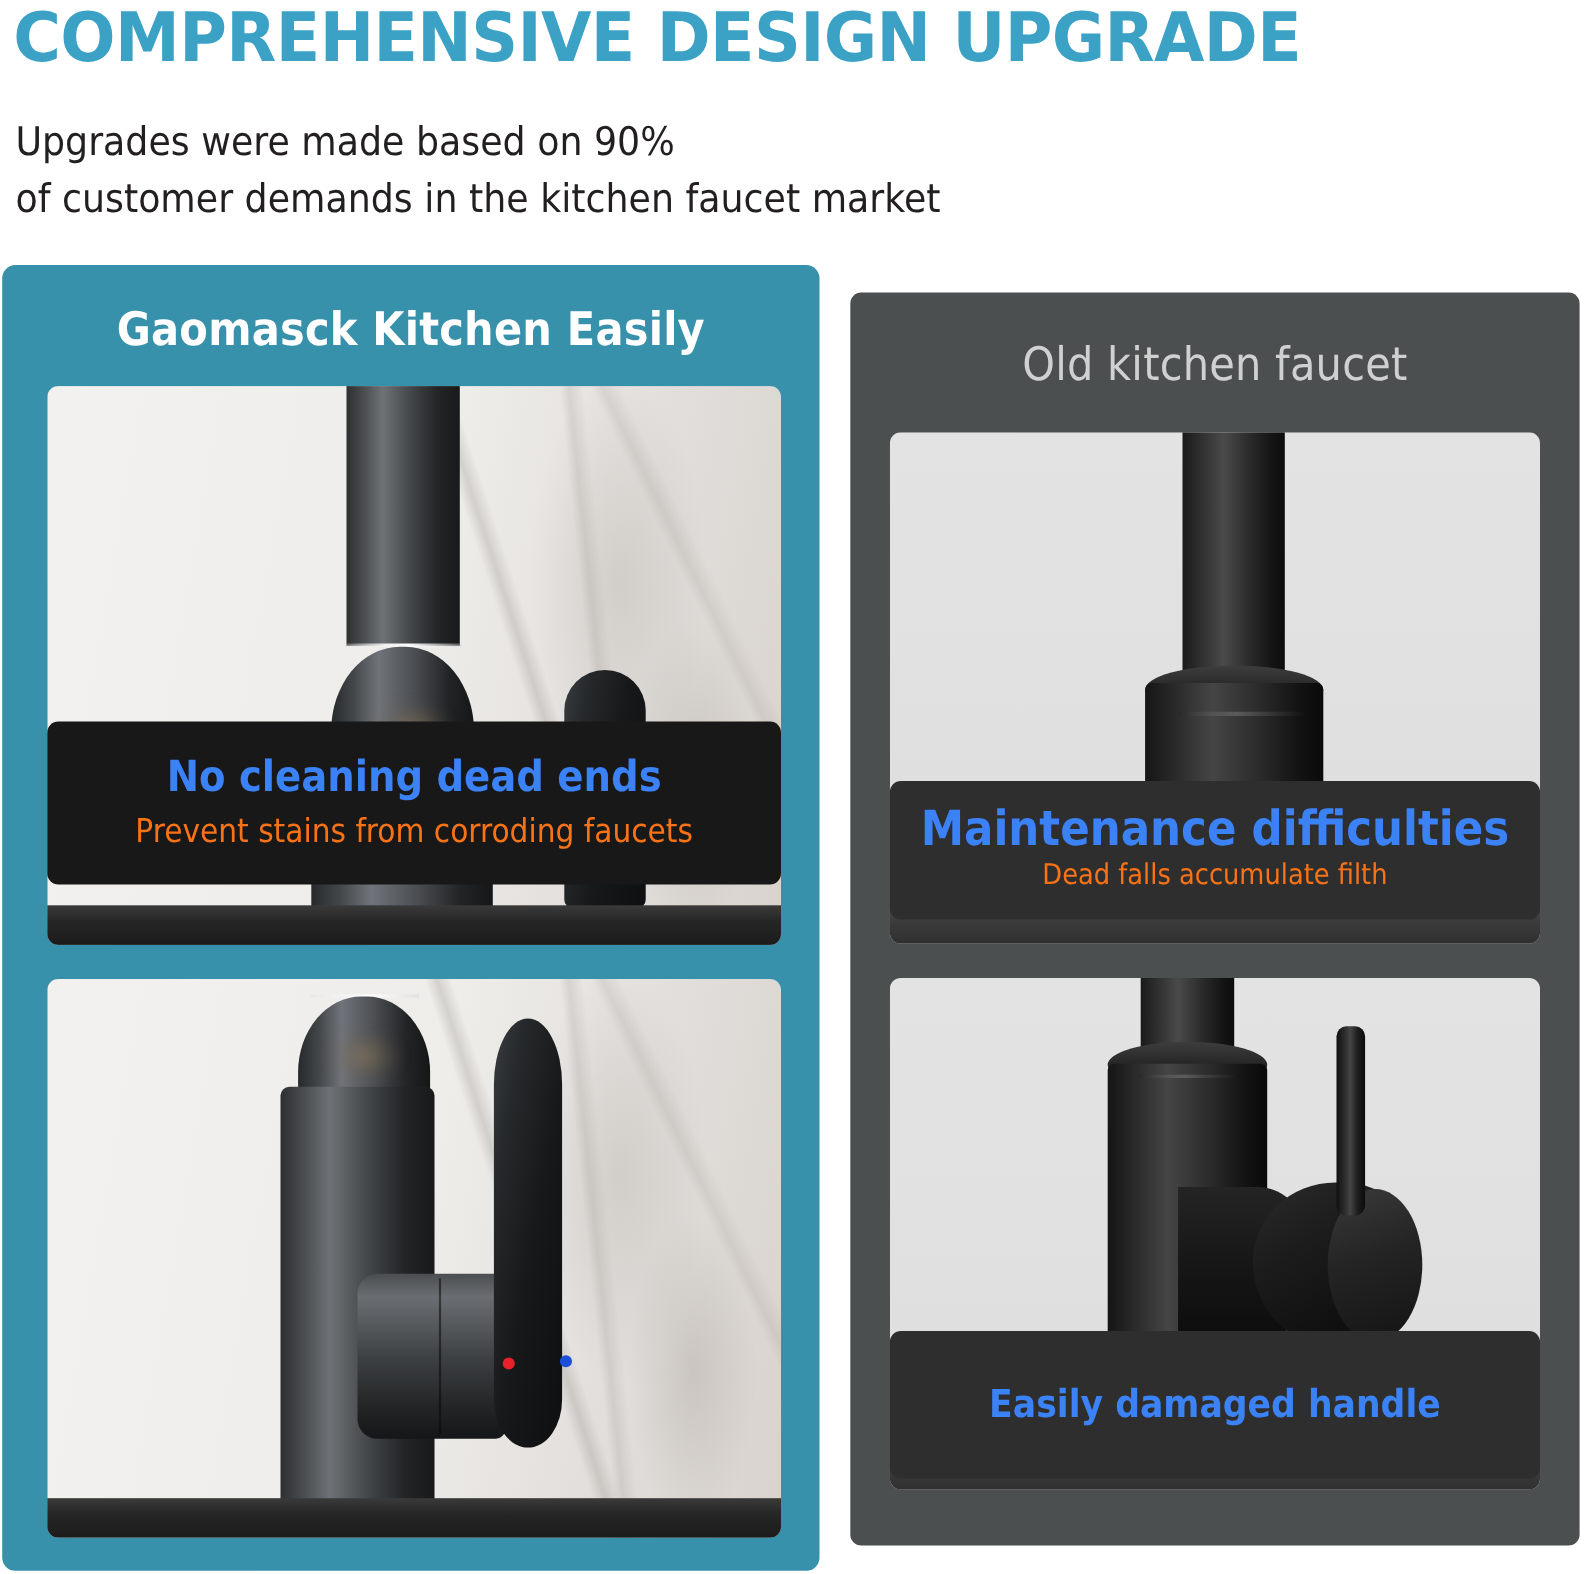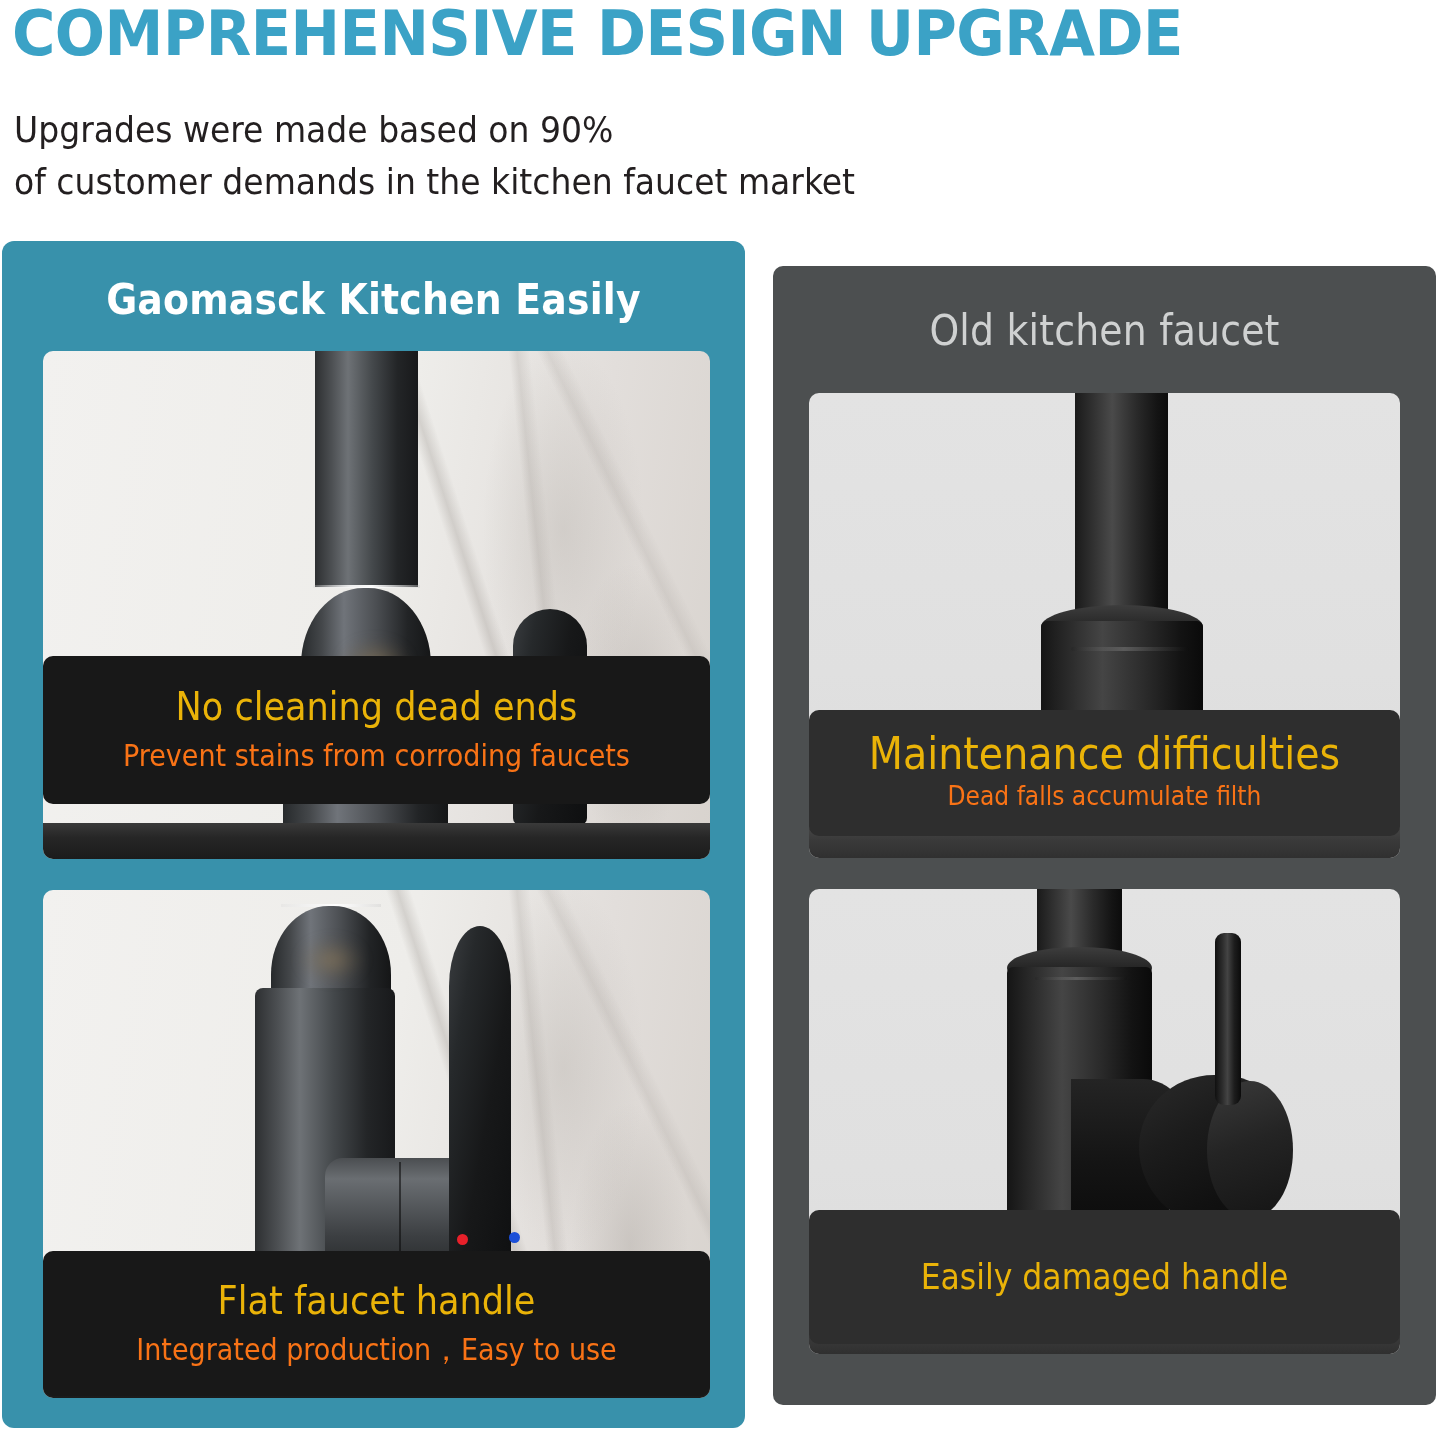--- a/index.html
+++ b/index.html
@@ -249,22 +249,22 @@
     display: flex;
     flex-direction: column;
     align-items: center;
     justify-content: center;
   }
   .caption.dark-left  { background: #181818; }
   .caption.dark-right { background: #2e2e2e; }
 
   .cap-title {
     font-family: "Liberation Sans Narrow", "DejaVu Sans Condensed", "Liberation Sans", sans-serif;
-    font-weight: 400;
-    color: #eab308;
+    font-weight: 700;
+    color: #3b82f6;
     white-space: nowrap;
     text-align: center;
   }
   .cap-sub {
     font-family: "Liberation Sans Narrow", "DejaVu Sans Condensed", "Liberation Sans", sans-serif;
     font-weight: 300;
     color: #f97316;
     white-space: nowrap;
   }
 
@@ -386,19 +386,15 @@
         <div class="valve-seam" style="left:356px; top:272px; height:142px;"></div>
 
         <div class="paddle" style="left:406px; top:36px; width:62px; height:390px;
                     border-radius: 31px 31px 31px 31px / 60px 60px 44px 44px;"></div>
         <div class="dot-hot" style="left:414px; top:344px;"></div>
         <div class="dot-cold" style="left:466px; top:342px;"></div>
         <div class="deck"></div>
       </div>
     </div>
 
-    <div class="caption dark-left cap-l2">
-      <div class="cap-title">Flat faucet handle</div>
-      <div class="cap-sub">Integrated production，Easy to use</div>
-    </div>
   </div>
 
 </div>
 
 </body></html>

